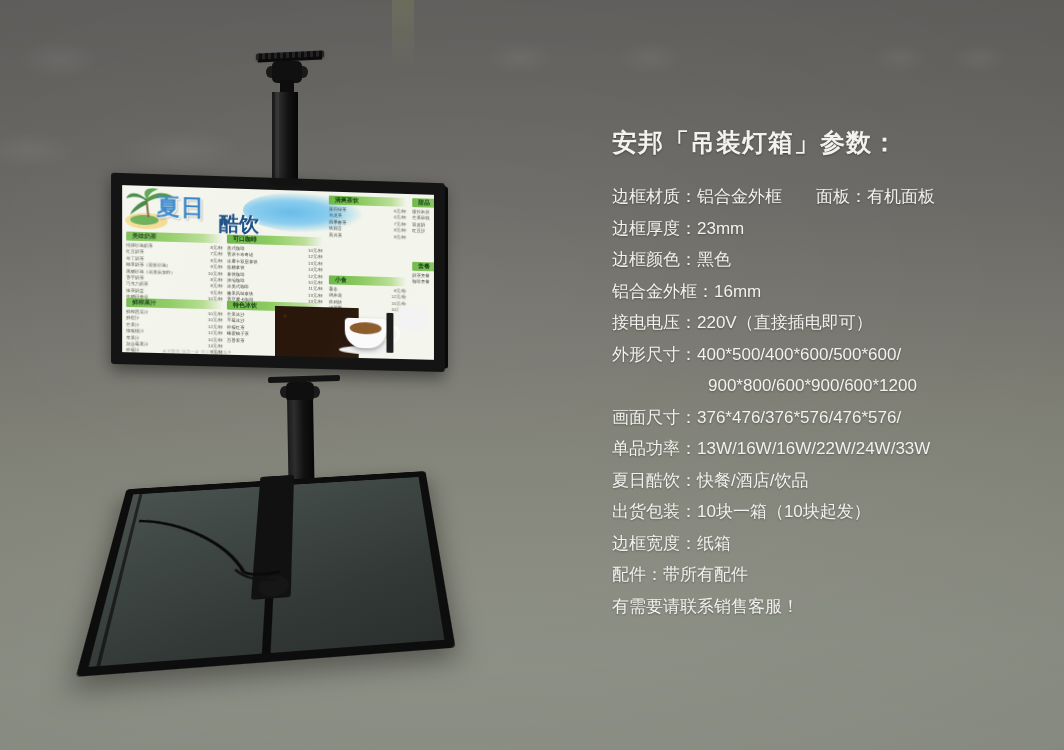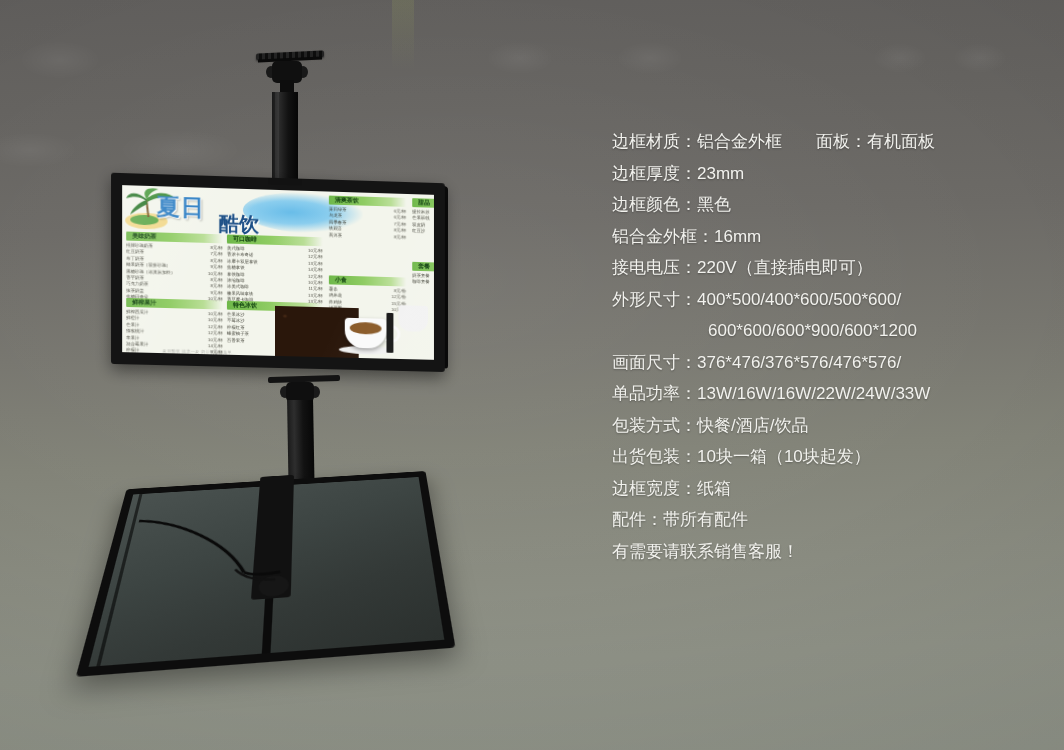--- a/index.html
+++ b/index.html
@@ -436,30 +436,31 @@
     <div id="panel-bracket"></div>
     <div id="panel-hub"></div>
     <svg id="cable" viewBox="0 0 180 120">
       <path d="M0 26 C40 30 86 60 104 96" stroke="#0a0a0a" stroke-width="3" fill="none"></path>
       <path d="M104 96 C112 100 124 100 136 98" stroke="#0a0a0a" stroke-width="3" fill="none"></path>
       <path d="M96 92 C104 102 118 106 132 106" stroke="#111" stroke-width="2.5" fill="none"></path>
     </svg>
   </div>
 
   <div id="spec">
+    <div class="spec-title">安邦「吊装灯箱」参数：</div>
     <div id="spec-lines">
         <div class="line">边框材质：铝合金外框　　面板：有机面板</div>
         <div class="line">边框厚度：23mm</div>
         <div class="line">边框颜色：黑色</div>
         <div class="line">铝合金外框：16mm</div>
         <div class="line">接电电压：220V（直接插电即可）</div>
         <div class="line">外形尺寸：400*500/400*600/500*600/</div>
-        <div class="line indent">600*600/600*900/600*1200</div>
+        <div class="line indent">900*800/600*900/600*1200</div>
         <div class="line">画面尺寸：376*476/376*576/476*576/</div>
         <div class="line">单品功率：13W/16W/16W/22W/24W/33W</div>
-        <div class="line">包装方式：快餐/酒店/饮品</div>
+        <div class="line">夏日酷饮：快餐/酒店/饮品</div>
         <div class="line">出货包装：10块一箱（10块起发）</div>
         <div class="line">边框宽度：纸箱</div>
         <div class="line">配件：带所有配件</div>
         <div class="line">有需要请联系销售客服！</div>
       </div>
   </div>
 </div>
 
 </body></html>

